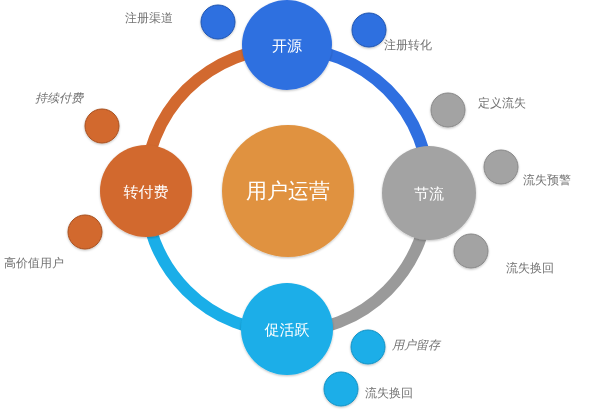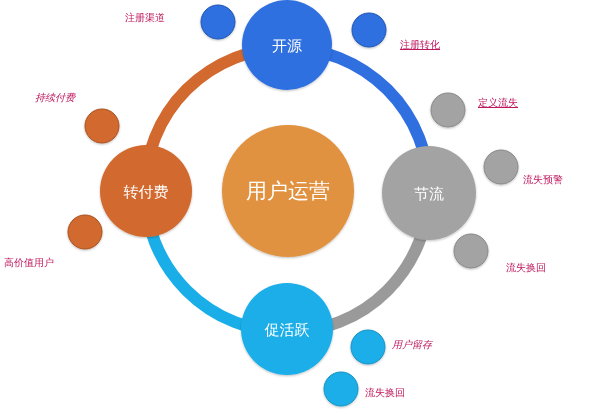--- a/index.html
+++ b/index.html
@@ -1,20 +1,20 @@
 <!DOCTYPE html>
 <html><head>
 <meta charset="utf-8">
 <style>
   html, body { margin: 0; padding: 0; background: #ffffff; }
   body { width: 600px; height: 412px; overflow: hidden; position: relative;
          font-family: "DejaVu Sans", "Liberation Sans", sans-serif; }
   #stage { position: absolute; left: 0; top: 0; width: 600px; height: 412px; }
   svg text { font-family: "DejaVu Sans", "Liberation Sans", sans-serif; }
-  .label { position: absolute; font-size: 10px; color: #be185d; white-space: nowrap; line-height: 16px; }
+  .label { position: absolute; font-size: 12px; color: #737373; white-space: nowrap; line-height: 16px; }
   .node-label { fill: #ffffff; font-size: 15px; text-anchor: middle; dominant-baseline: middle; }
   .center-label { fill: #ffffff; font-size: 21px; text-anchor: middle; dominant-baseline: middle; }
 </style>
 </head>
 <body>
 
 <div id="stage">
   <svg width="600" height="412" viewBox="0 0 600 412" xmlns="http://www.w3.org/2000/svg">
     <defs>
       <filter id="sh" x="-20%" y="-20%" width="140%" height="140%">
@@ -60,23 +60,23 @@
       <text class="node-label" x="287" y="330">促活跃</text>
     </g>
     <g>
       <circle cx="146" cy="191" r="46" fill="#D2692F" filter="url(#sh)"></circle>
       <text class="node-label" x="146" y="192">转付费</text>
     </g>
   </svg>
 
   
   <div class="label" style="left:125px; top:10px;">注册渠道</div>
-  <div class="label" style="left:400px; top:37px;text-decoration:underline;">注册转化</div>
+  <div class="label" style="left:384px; top:37px;">注册转化</div>
 
-  <div class="label" style="left:478px; top:95px;text-decoration:underline;">定义流失</div>
+  <div class="label" style="left:478px; top:95px;">定义流失</div>
   <div class="label" style="left:523px; top:172px;">流失预警</div>
   <div class="label" style="left:506px; top:260px;">流失换回</div>
 
   <div class="label" style="left:392px; top:337px;font-style:italic;">用户留存</div>
   <div class="label" style="left:365px; top:385px;">流失换回</div>
 
   <div class="label" style="left:35px; top:90px;font-style:italic;">持续付费</div>
   <div class="label" style="left:4px; top:255px;">高价值用户</div>
 </div>
 

